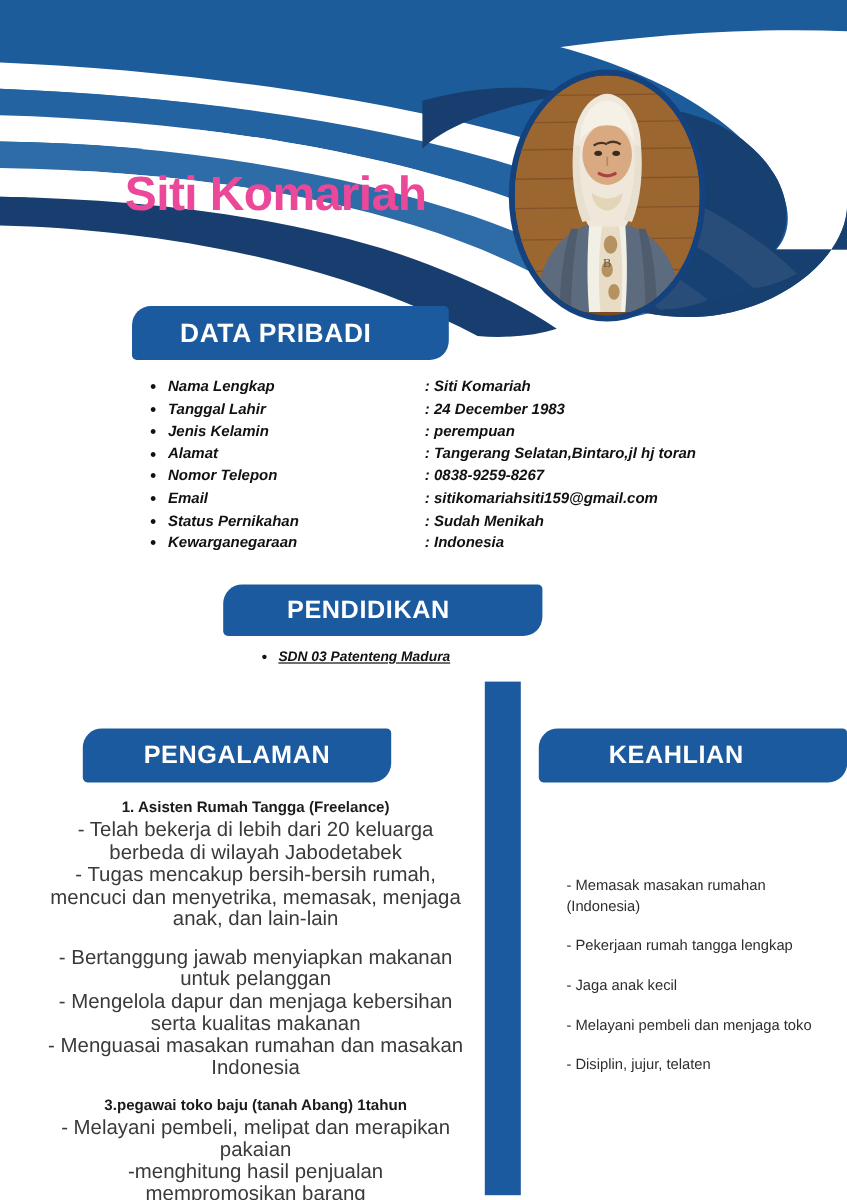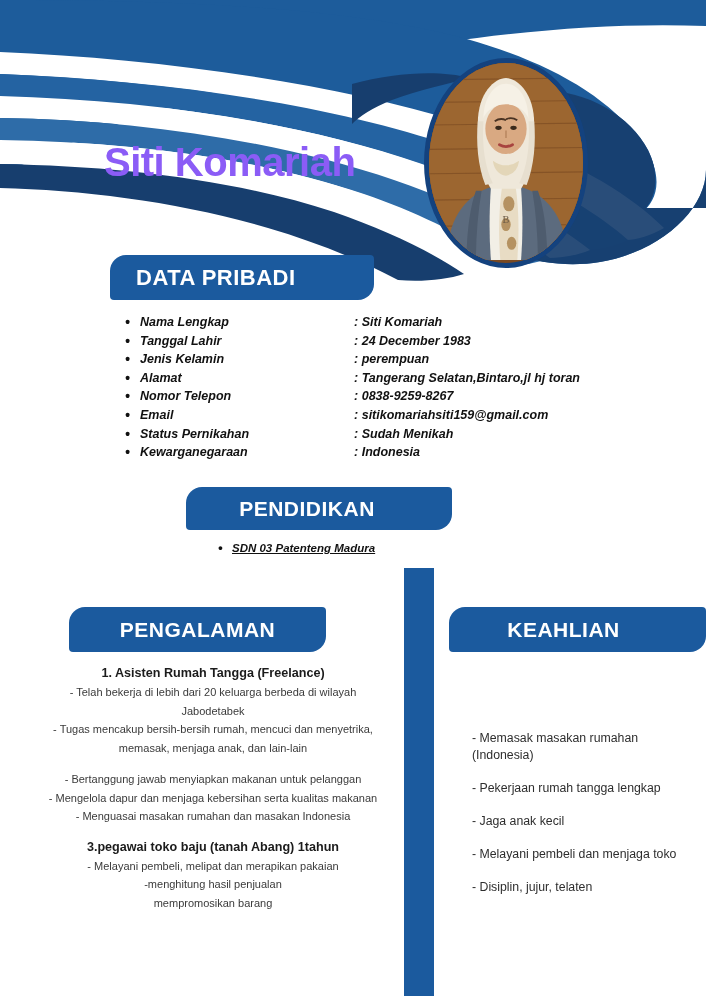--- a/index.html
+++ b/index.html
@@ -43,41 +43,41 @@
   }
   .photo-art { position: absolute; inset: 0; }
 
   
   #page-title {
     position: absolute;
     left: 104px;
     top: 140px;
     font-size: 40px;
     font-weight: bold;
-    color: #8b5cf6;
+    color: #ec4899;
     letter-spacing: -0.5px;
     white-space: nowrap;
   }
 
   
   .pill {
     position: absolute;
     background: #1B5A9E;
     color: #ffffff;
     font-weight: bold;
     display: flex;
     align-items: center;
     letter-spacing: 0.5px;
     border-radius: 18px 6px 18px 6px;
   }
 
   #pill-data-pribadi {
     left: 110px; top: 255px;
     width: 264px; height: 45px;
-    padding-left: 26px;
+    padding-left: 40px;
     font-size: 22px;
     border-radius: 16px 4px 16px 4px;
   }
 
   #pill-pendidikan {
     left: 186px; top: 487px;
     width: 266px; height: 43px;
     font-size: 21px;
     justify-content: center;
     padding-right: 24px;
@@ -177,21 +177,21 @@
   }
   .exp-job { margin-bottom: 13px; margin-left: 32px; }
   .exp-title {
     font-size: 12.6px;
     font-weight: bold;
     color: #1b1b1b;
     line-height: 17px;
     margin-bottom: 1px;
   }
   .exp-detail {
-    font-size: 11px;
+    font-size: 17px;
     color: #3a3a3a;
     line-height: 18.5px;
   }
 
   
   #skills-list {
     position: absolute;
     left: 472px; top: 730px;
     width: 216px;
   }

